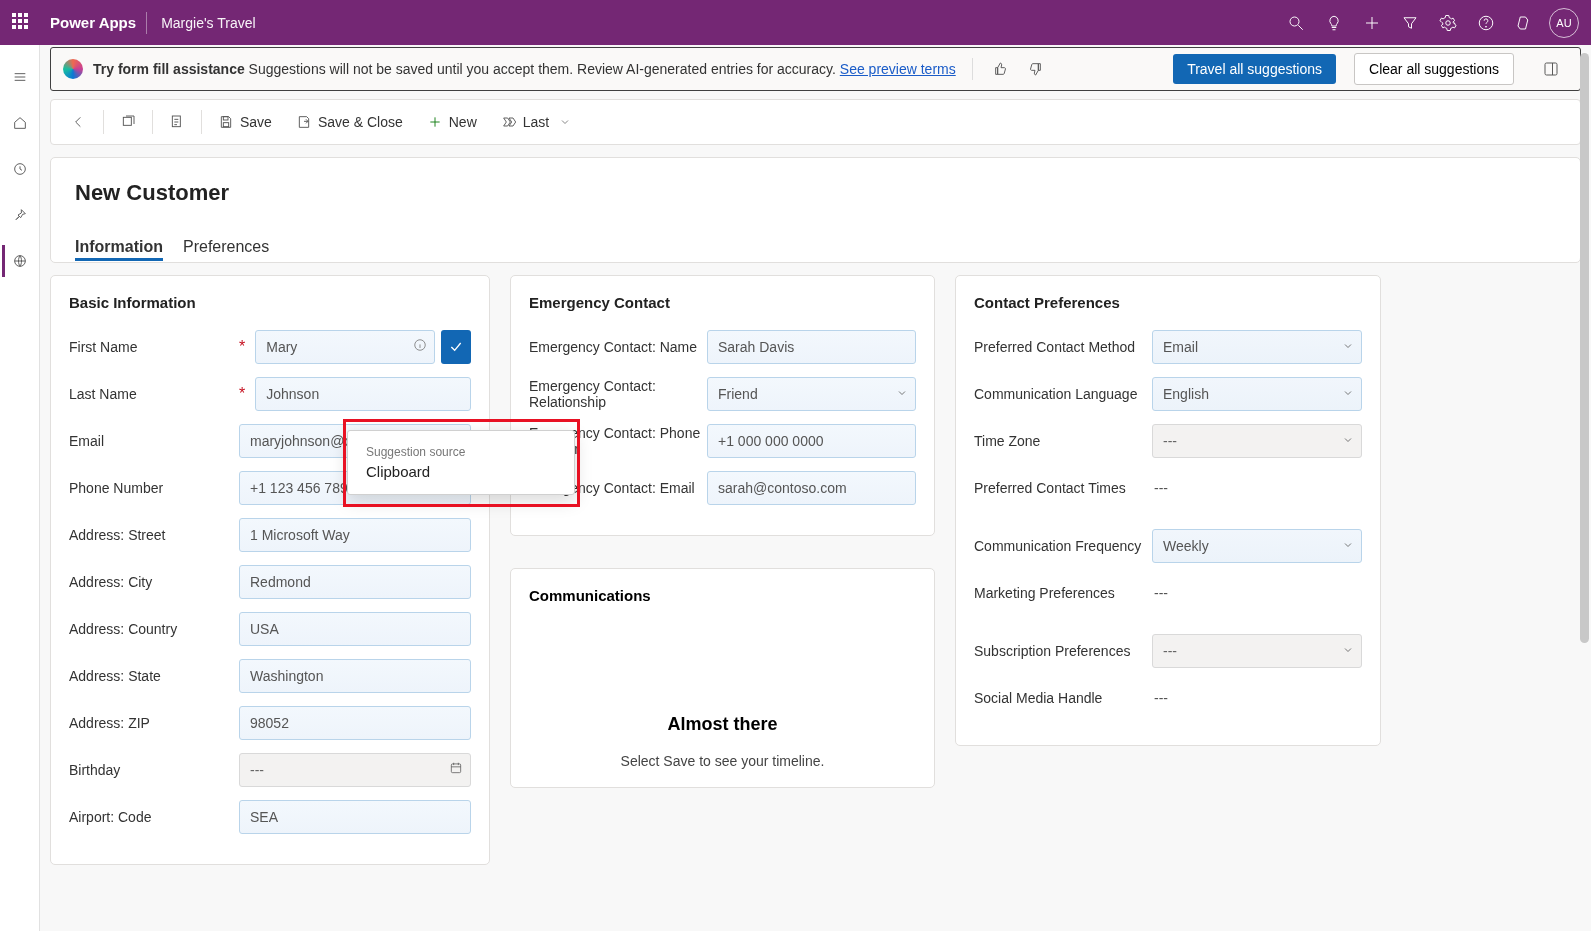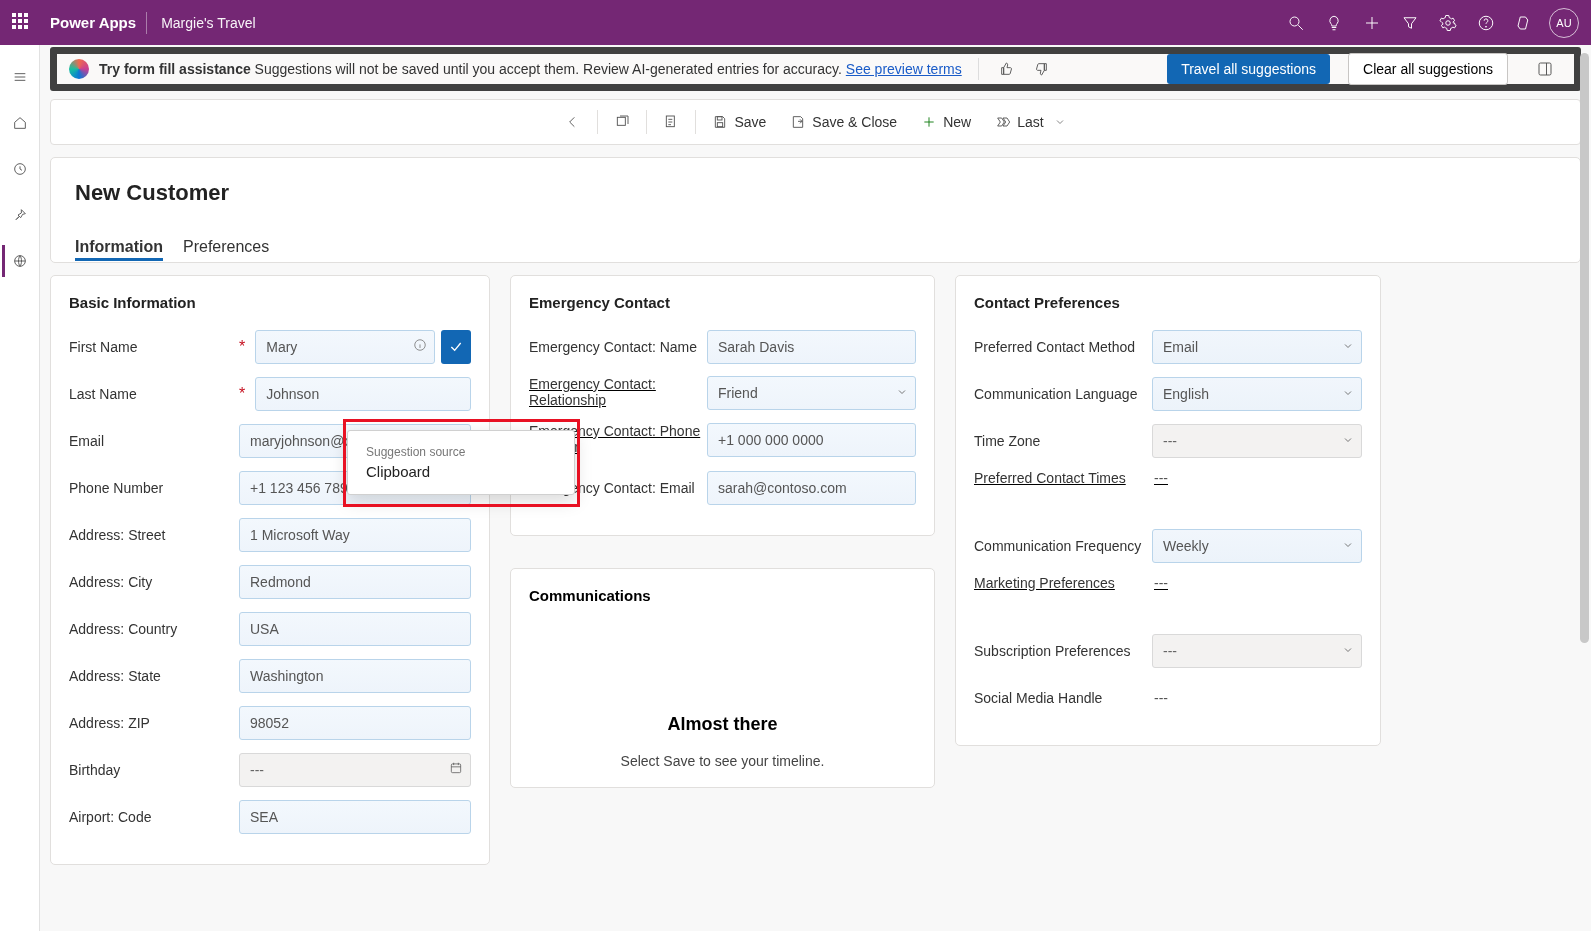--- a/index.html
+++ b/index.html
@@ -21,36 +21,36 @@
 
 
 .left-rail { width: 40px; background:#fff; border-right:1px solid #e1e1e1; display:flex; flex-direction:column; align-items:center; padding-top:16px; gap:14px;}
 .rail-btn { width:32px; height:32px; display:flex; align-items:center; justify-content:center; cursor:pointer; color:#555;}
 .rail-btn svg { width:16px; height:16px; stroke:#555; fill:none; stroke-width:1.4;}
 .rail-selected { border-left:3px solid #742774; margin-left:-3px;}
 
 .main-area { flex:1; background:#f8f8f8; position:relative; overflow:hidden;}
 
 
-.banner { height:44px; background:#faf9f8; border:7px solid #404040; margin:2px 10px 0 10px; border-radius:3px; display:flex; align-items:center; padding:0 12px; gap:10px;}
+.banner { height:44px; background:#faf9f8; border:1px solid #404040; margin:2px 10px 0 10px; border-radius:3px; display:flex; align-items:center; padding:0 12px; gap:10px;}
 .banner .copilot-glyph { width:20px; height:20px; border-radius:50%; background: conic-gradient(#ef6950, #c83f94, #0a77d5, #16c0a0, #ef6950); }
 .banner-text { font-size:14px; color:#333; }
 .banner-text b { font-weight:600; }
 .banner a { color:#1a5cc8; text-decoration:underline; cursor:pointer;}
 .banner-sep { width:1px; height:22px; background:#ddd; margin:0 6px;}
 .thumb { width:24px; height:24px; display:flex; align-items:center; justify-content:center; cursor:pointer;}
 .thumb svg { width:16px; height:16px; stroke:#555; fill:none; stroke-width:1.4;}
 .banner-spacer{flex:1;}
 .btn-primary { background:#1267b4; color:#fff; border:none; padding:7px 14px; font-size:14px; border-radius:3px; cursor:pointer;}
 .btn-secondary { background:#fff; border:1px solid #c8c6c4; padding:7px 14px; font-size:14px; border-radius:3px; cursor:pointer; margin-left:8px;}
 .copilot-pane-toggle { width:34px; height:34px; display:flex; align-items:center; justify-content:center; margin-left:10px; cursor:pointer;}
 .copilot-pane-toggle svg{width:18px;height:18px;stroke:#555;fill:none;stroke-width:1.3;}
 
 
-.command-bar { background:#fff; border:1px solid #e1dfdd; margin:8px 10px 0 10px; border-radius:4px; height:46px; display:flex; align-items:center; padding:0 10px; gap:4px;justify-content:center;}
+.command-bar { background:#fff; border:1px solid #e1dfdd; margin:8px 10px 0 10px; border-radius:4px; height:46px; display:flex; align-items:center; padding:0 10px; gap:4px;}
 .cmd { height:36px; padding:0 10px; display:flex; align-items:center; gap:6px; cursor:pointer; font-size:14px; color:#333;}
 .cmd svg { width:16px; height:16px; stroke:#555; fill:none; stroke-width:1.4;}
 .cmd-sep { width:1px; height:24px; background:#e1dfdd; margin:0 2px;}
 .cmd .plus { color:#107c10; }
 
 
 .form-card { background:#fff; border:1px solid #e1dfdd; border-radius:5px; margin:12px 10px 0 10px; padding:22px 24px 0 24px;}
 .form-title { font-size:22px; font-weight:600; color:#222; margin-bottom:32px;}
 .tabs { display:flex; gap:20px; border-bottom:1px solid transparent; }
 .tab { font-size:16px; padding-bottom:2px; cursor:pointer; color:#333;}
@@ -58,21 +58,21 @@
 
 
 .sections { display:flex; gap:20px; margin:12px 10px 0 10px; align-items:flex-start;}
 .section { background:#fff; border:1px solid #e1dfdd; border-radius:5px; padding:18px 18px; }
 .sec-basic { width: 440px; }
 .sec-emerg { width: 425px; }
 .sec-pref { width: 426px; }
 .section h3 { font-size:15px; font-weight:600; margin-bottom:18px; color:#222;}
 
 .field-row { display:flex; align-items:center; min-height:36px; margin-bottom:11px;}
-.field-row.tall { align-items:flex-start;text-decoration:underline; }
+.field-row.tall { align-items:center; }
 .flabel { width:170px; font-size:14px; color:#333; display:flex; gap:4px;}
 .flabel-e { width:178px; font-size:14px; color:#333;}
 .flabel-p { width:178px; font-size:14px; color:#333;}
 .req { color:#c50f1f; }
 .finput-wrap { flex:1; position:relative; }
 .finput { width:100%; height:34px; border:1px solid #b9d4ea; background: linear-gradient(180deg, #f3f8fd, #eef4fb); border-radius:3px; padding:0 10px; font-size:14px; color:#555;}
 .finput.pref { background: linear-gradient(180deg, #f1f6fc, #ecf3fa);}
 .finput.grey { border:1px solid #d9d9d9; background:#f3f2f1; color:#666;}
 .finput.with-chevron { padding-right:28px;}
 .finput.with-info { padding-right:28px;}

